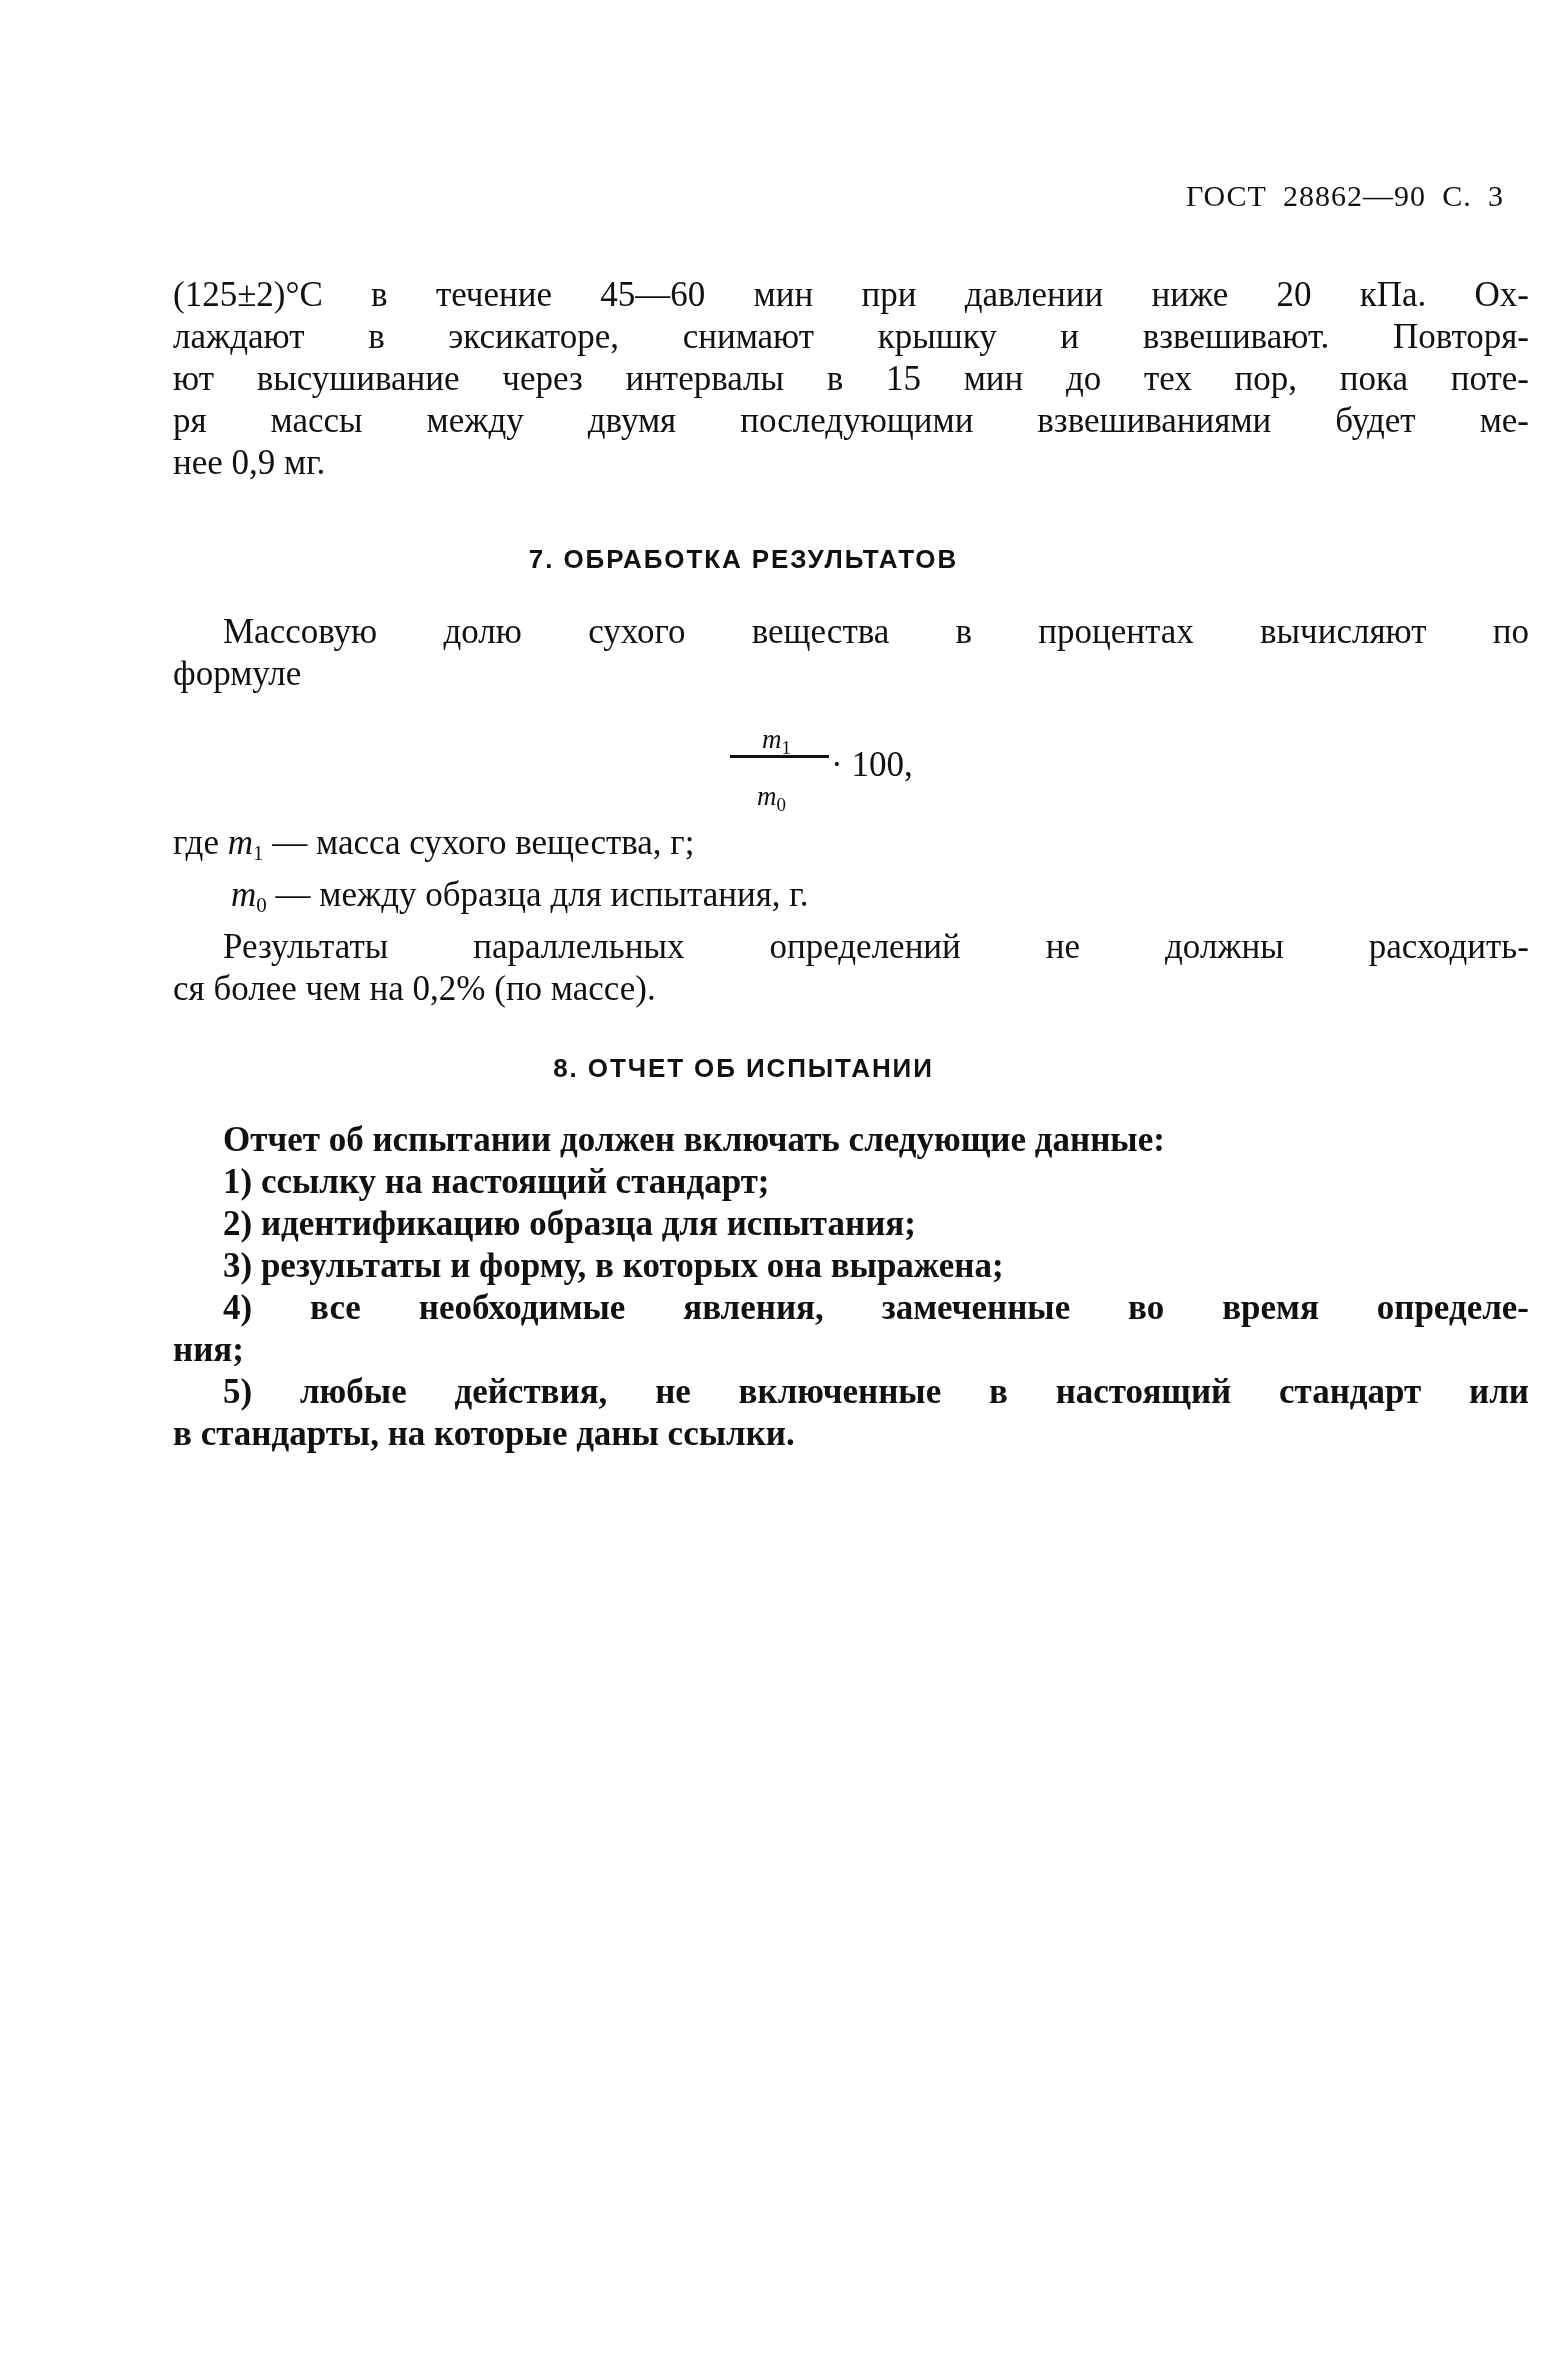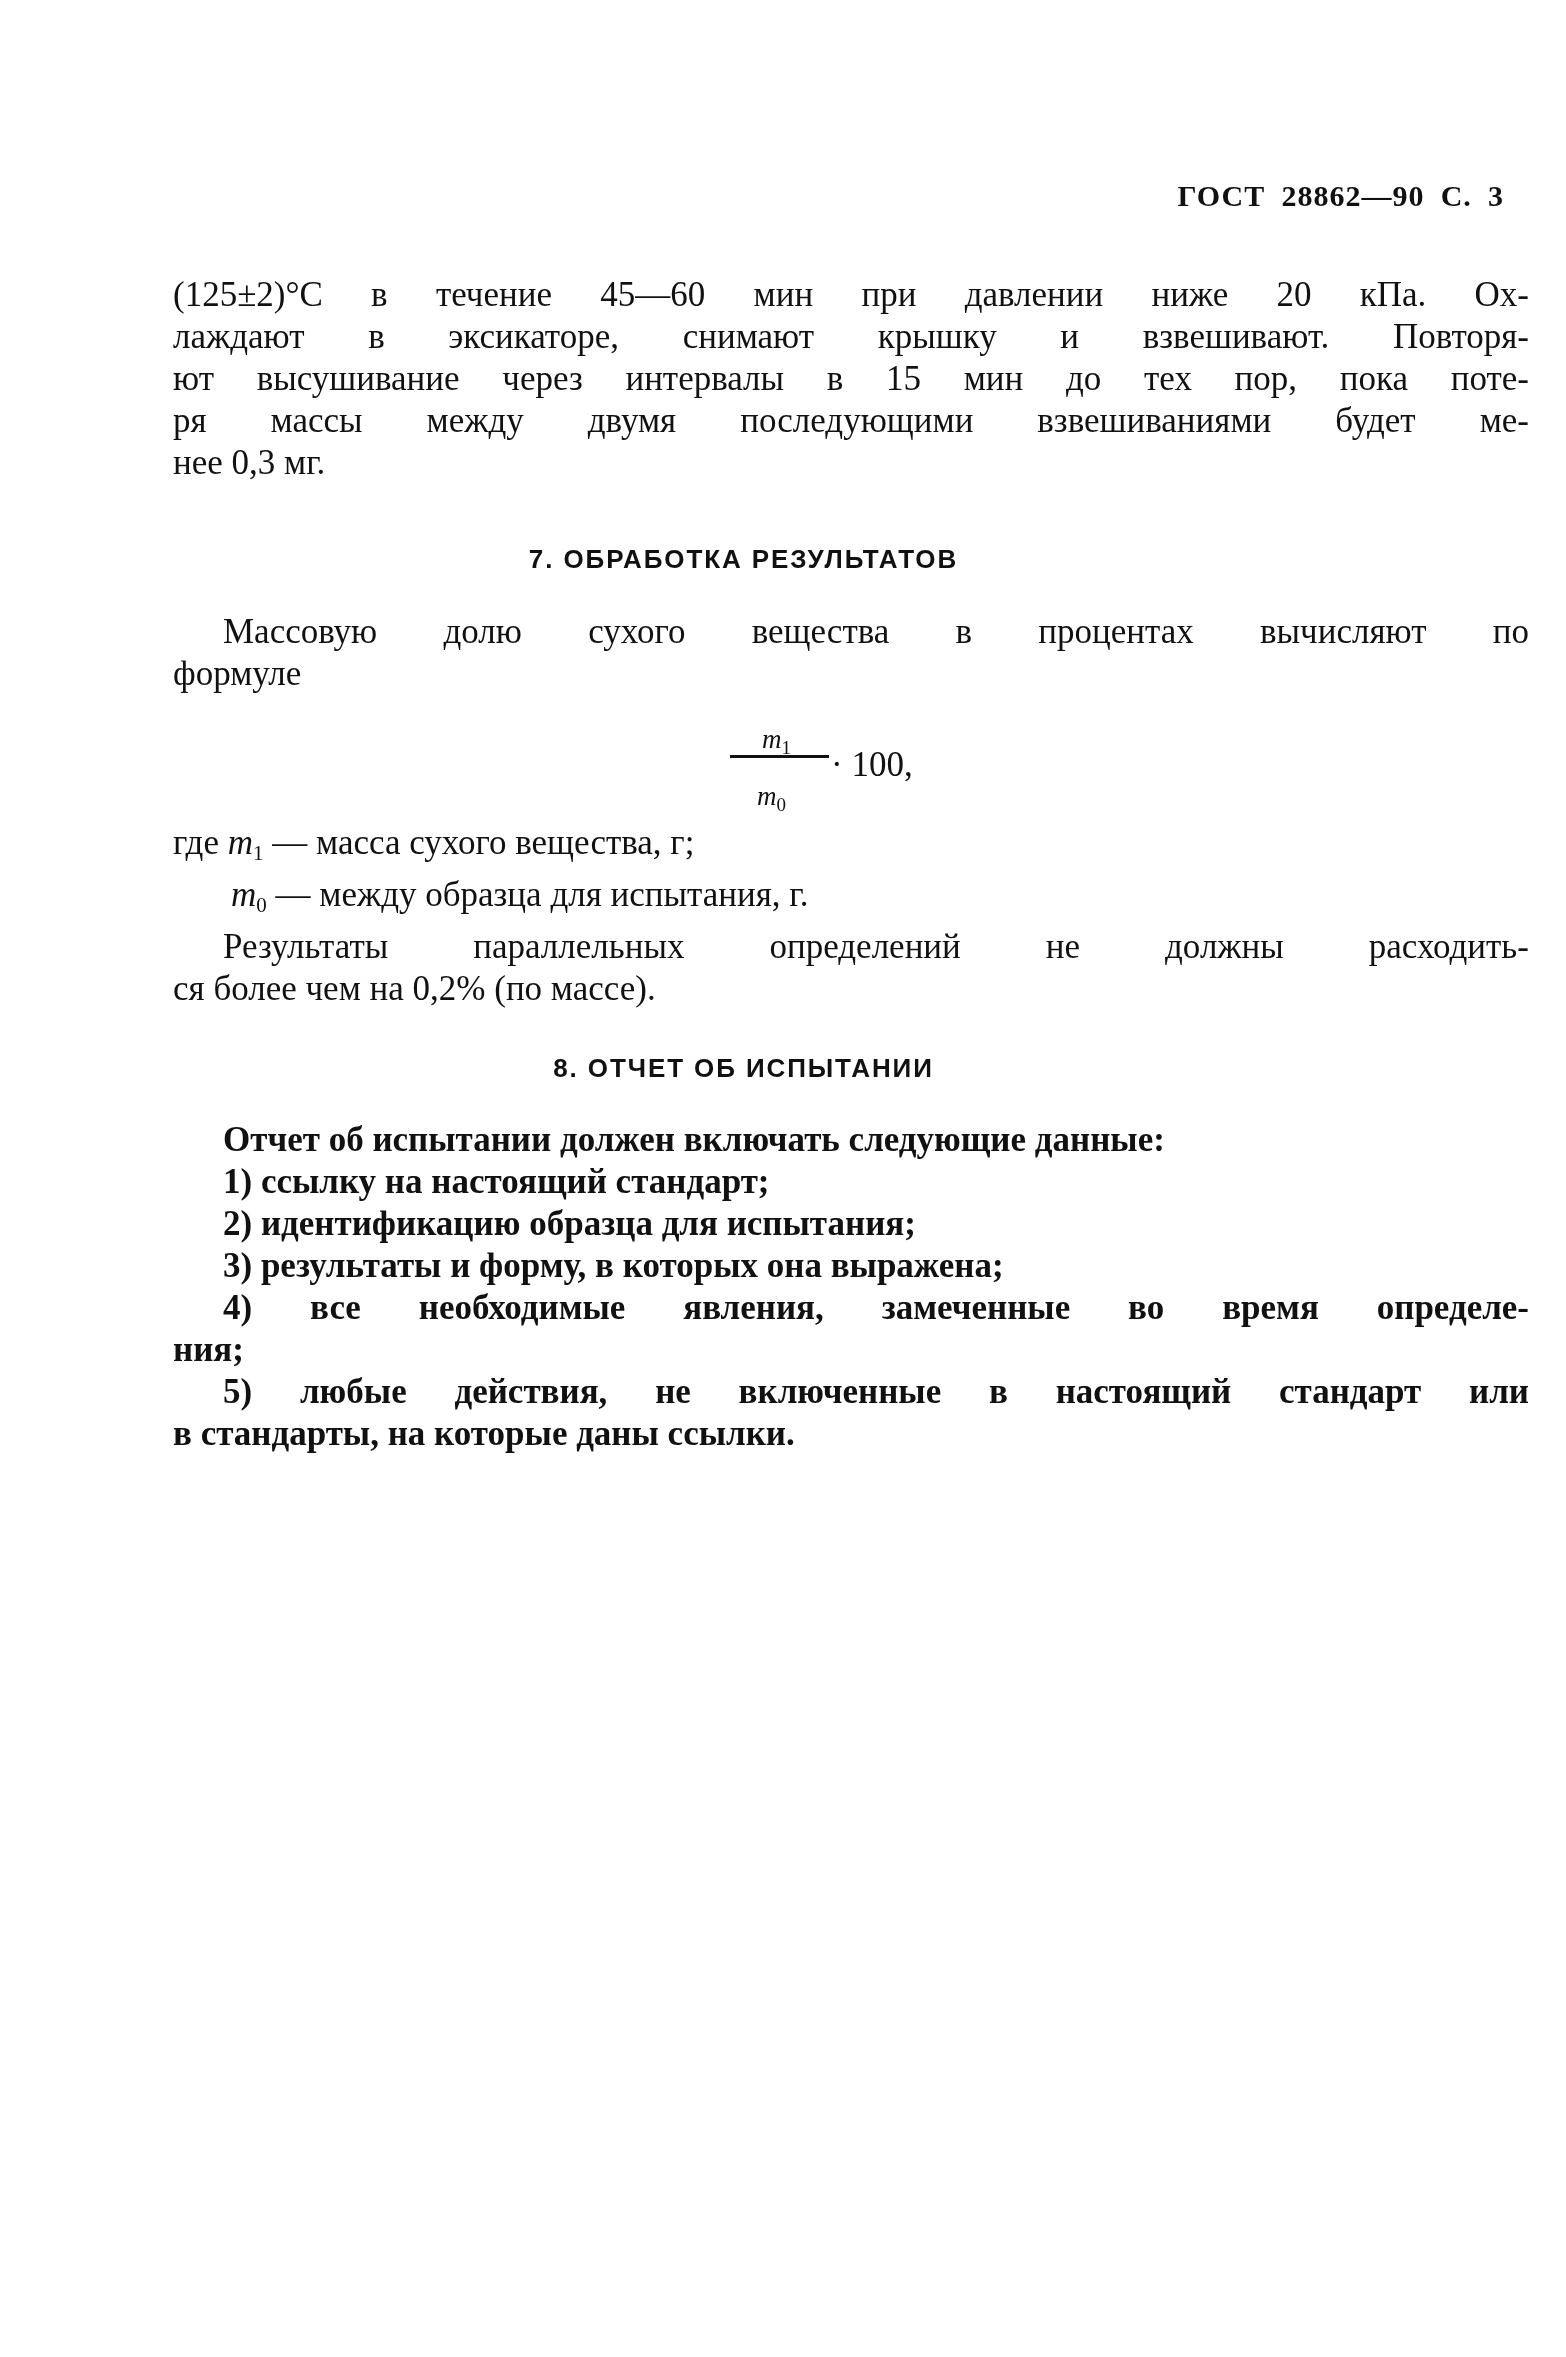--- a/index.html
+++ b/index.html
@@ -1,19 +1,19 @@
 <!DOCTYPE html>
 <html><head>
 <meta charset="utf-8">
 <style>
   html, body { margin: 0; padding: 0; background: #ffffff; }
   body { width: 1567px; height: 2358px; position: relative; overflow: hidden; color: #111111;
          font-family: "Liberation Serif", "DejaVu Serif", serif; }
   .header { position: absolute; top: 179px; right: 63px; font-family: "Liberation Serif", serif;
-            font-weight: bold; font-size: 30px; letter-spacing: 1px; word-spacing: 7.7px; }
+            font-weight: normal; font-size: 30px; letter-spacing: 1px; word-spacing: 7.7px; }
   .block { position: absolute; left: 173px; width: 1356px; font-size: 35px; line-height: 42px; }
   .line { display: block; white-space: nowrap; }
   .jline { display: block; text-align: justify; text-align-last: justify; }
   .indent { padding-left: 50px; }
   .heading { position: absolute; left: 0; width: 1487px; text-align: center; font-weight: bold;
              font-size: 26px; letter-spacing: 1.9px; font-family: "Liberation Sans", sans-serif; }
   .formula { position: absolute; left: 725px; top: 716px; width: 221px; height: 96px; font-size: 35px; }
   .frac { position: absolute; left: 0; top: 0; width: 104px; }
   .num { position: absolute; left: 37px; top: 8px; font-style: italic; font-size: 27px; }
   .num sub, .den sub { font-style: normal; font-size: 19px; }
@@ -29,21 +29,21 @@
 <div class="header">
   <span>ГОСТ 28862—90</span>
   <span>С. 3</span>
 </div>
 
 <div class="block" style="top:274px;">
   <span class="jline">(125±2)°С в течение 45—60 мин при давлении ниже 20 кПа. Ох-</span>
   <span class="jline">лаждают в эксикаторе, снимают крышку и взвешивают. Повторя-</span>
   <span class="jline">ют высушивание через интервалы в 15 мин до тех пор, пока поте-</span>
   <span class="jline">ря массы между двумя последующими взвешиваниями будет ме-</span>
-  <span class="line">нее 0,3 мг.</span>
+  <span class="line">нее 0,9 мг.</span>
 </div>
 
 <div class="heading" style="top:544px;">7. ОБРАБОТКА РЕЗУЛЬТАТОВ</div>
 
 <div class="block" style="top:611px;">
   <span class="jline indent">Массовую долю сухого вещества в процентах вычисляют по</span>
   <span class="line">формуле</span>
 </div>
 
 <div class="formula">

